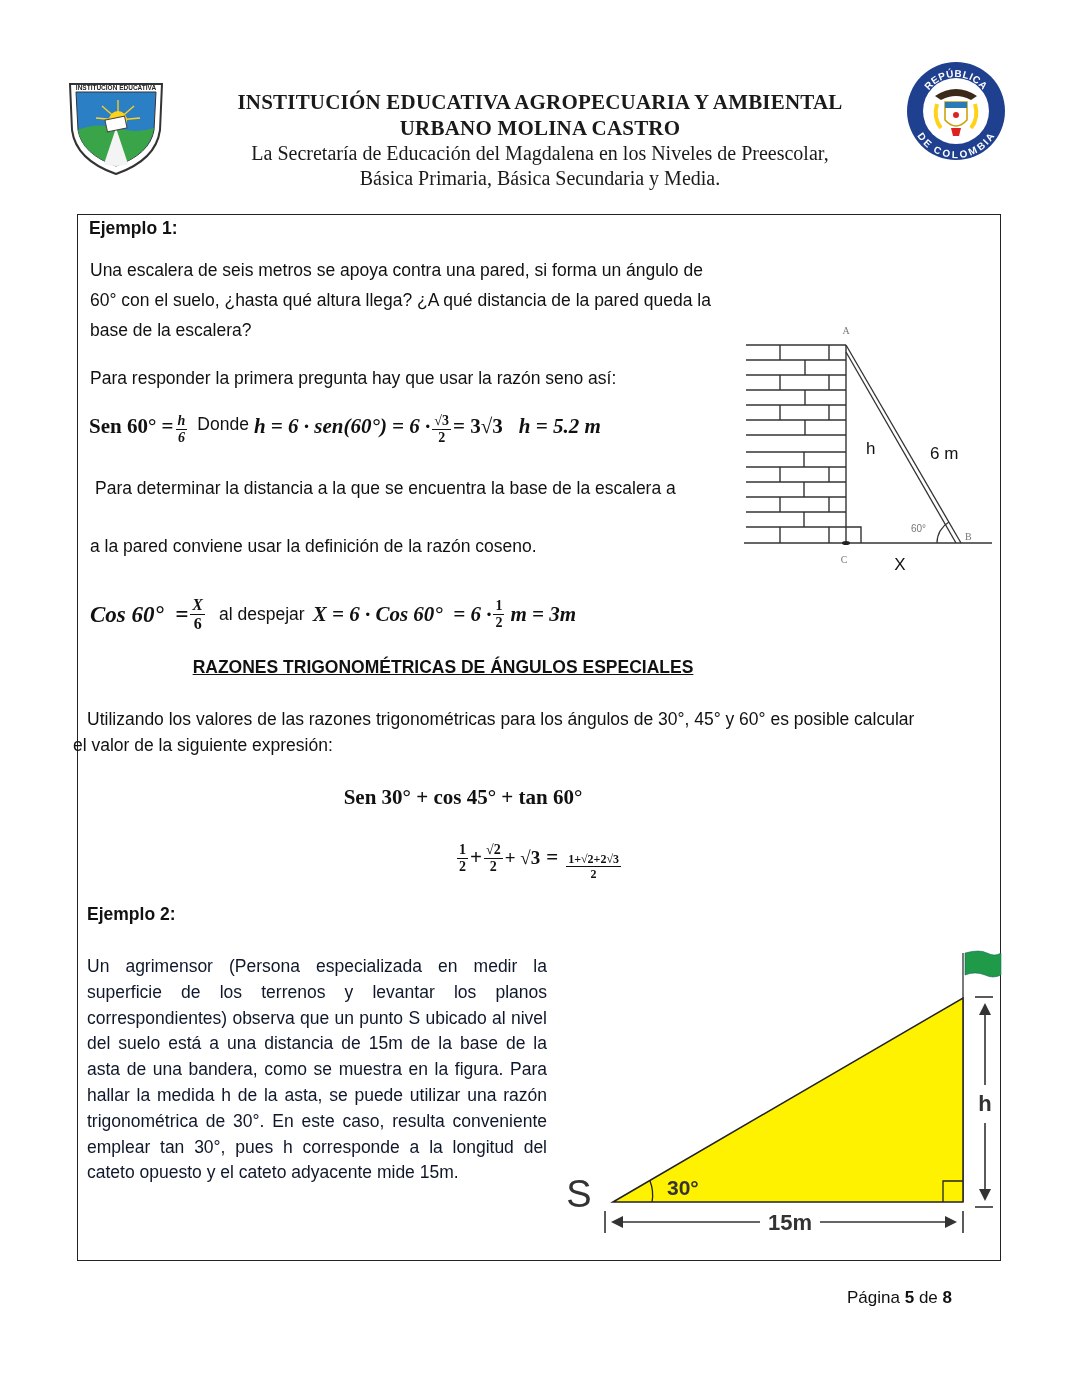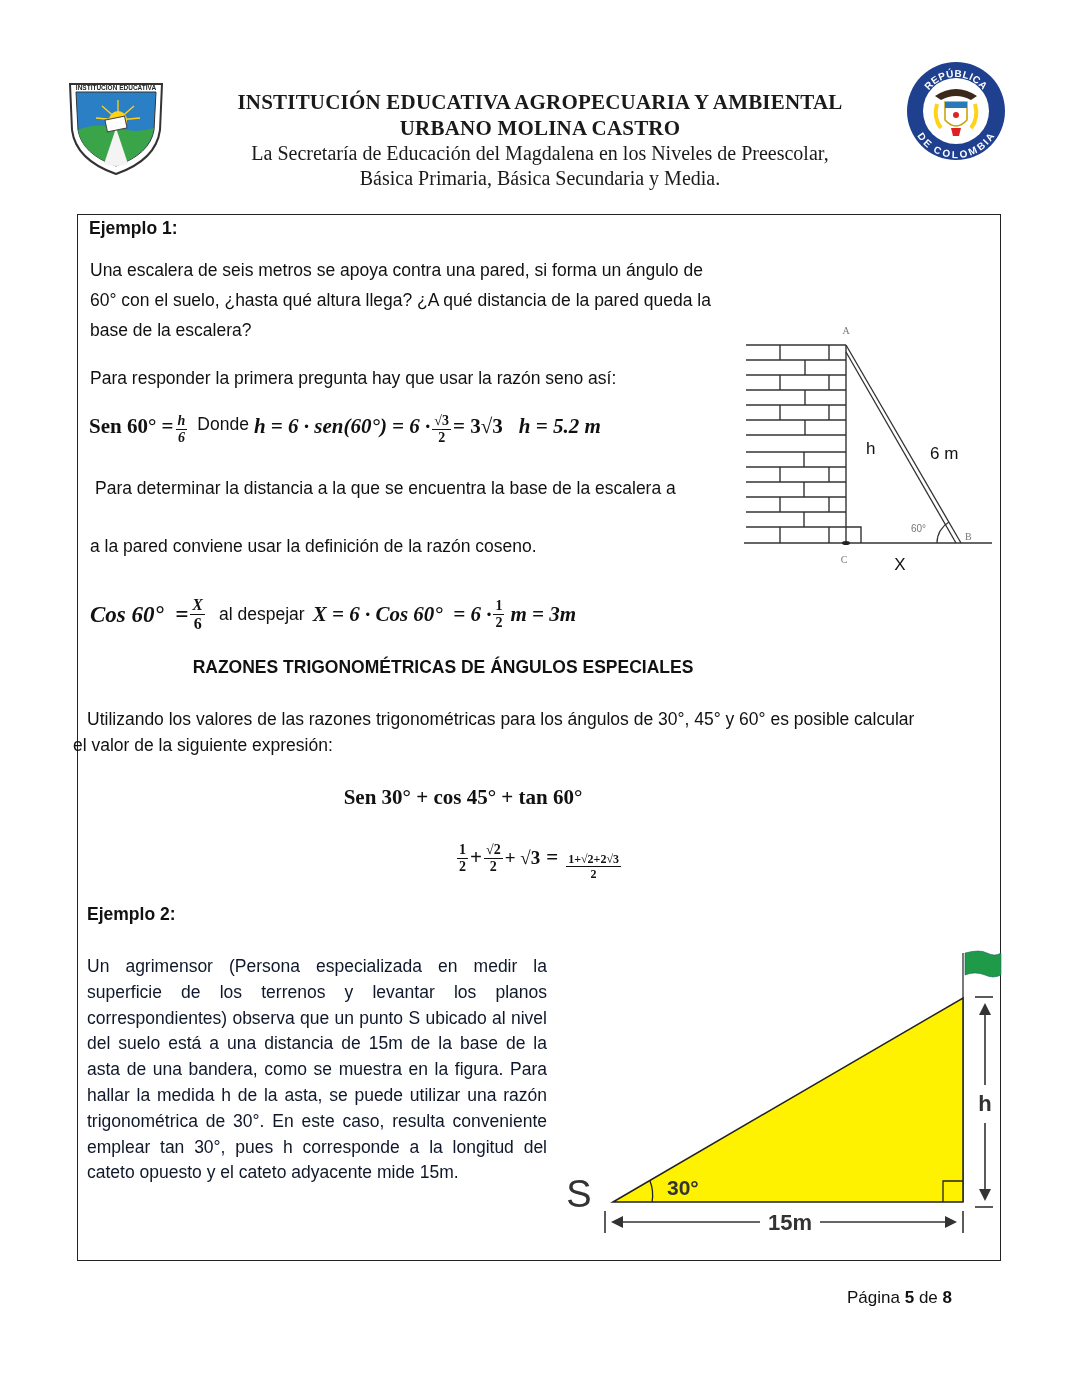--- a/index.html
+++ b/index.html
@@ -170,21 +170,21 @@
     <text x="106" y="16" font-size="10" fill="#777" text-anchor="middle" font-family="Liberation Serif, serif">A</text>
     <text x="225" y="222" font-size="10" fill="#777" font-family="Liberation Serif, serif">B</text>
     <text x="104" y="245" font-size="10" fill="#777" text-anchor="middle" font-family="Liberation Serif, serif">C</text>
     <text x="126" y="136" font-size="17" fill="#111" font-family="Liberation Sans, sans-serif">h</text>
     <text x="190" y="141" font-size="17" fill="#111" font-family="Liberation Sans, sans-serif">6 m</text>
     <text x="171" y="214" font-size="10" fill="#777" font-family="Liberation Sans, sans-serif">60°</text>
     <text x="160" y="252" font-size="17" fill="#111" text-anchor="middle" font-family="Liberation Sans, sans-serif">X</text>
   </svg>
 </div>
 
-<div class="txt bold" style="left:77px;width:732px;text-align:center;top:657px;">RAZONES TRIGONOMÉTRICAS DE ÁNGULOS ESPECIALES</div>
+<div class="txt bold" style="left:77px;width:732px;text-align:center;top:657px;text-decoration:underline;">RAZONES TRIGONOMÉTRICAS DE ÁNGULOS ESPECIALES</div>
 
 <div class="txt" style="left:87px;top:709px;">Utilizando los valores de las razones trigonométricas para los ángulos de 30°, 45° y 60° es posible calcular</div>
 <div class="txt" style="left:73px;top:735px;">el valor de la siguiente expresión:</div>
 
 <div class="txt math" style="left:77px;width:772px;text-align:center;top:785px;font-size:21px;">Sen 30° + cos 45° + tan 60°</div>
 
 <div class="txt" style="left:77px;width:924px;top:836px;display:flex;justify-content:center;align-items:center;">
   <span class="frac math">
     <span class="num">1</span>
     <span class="den">2</span>

